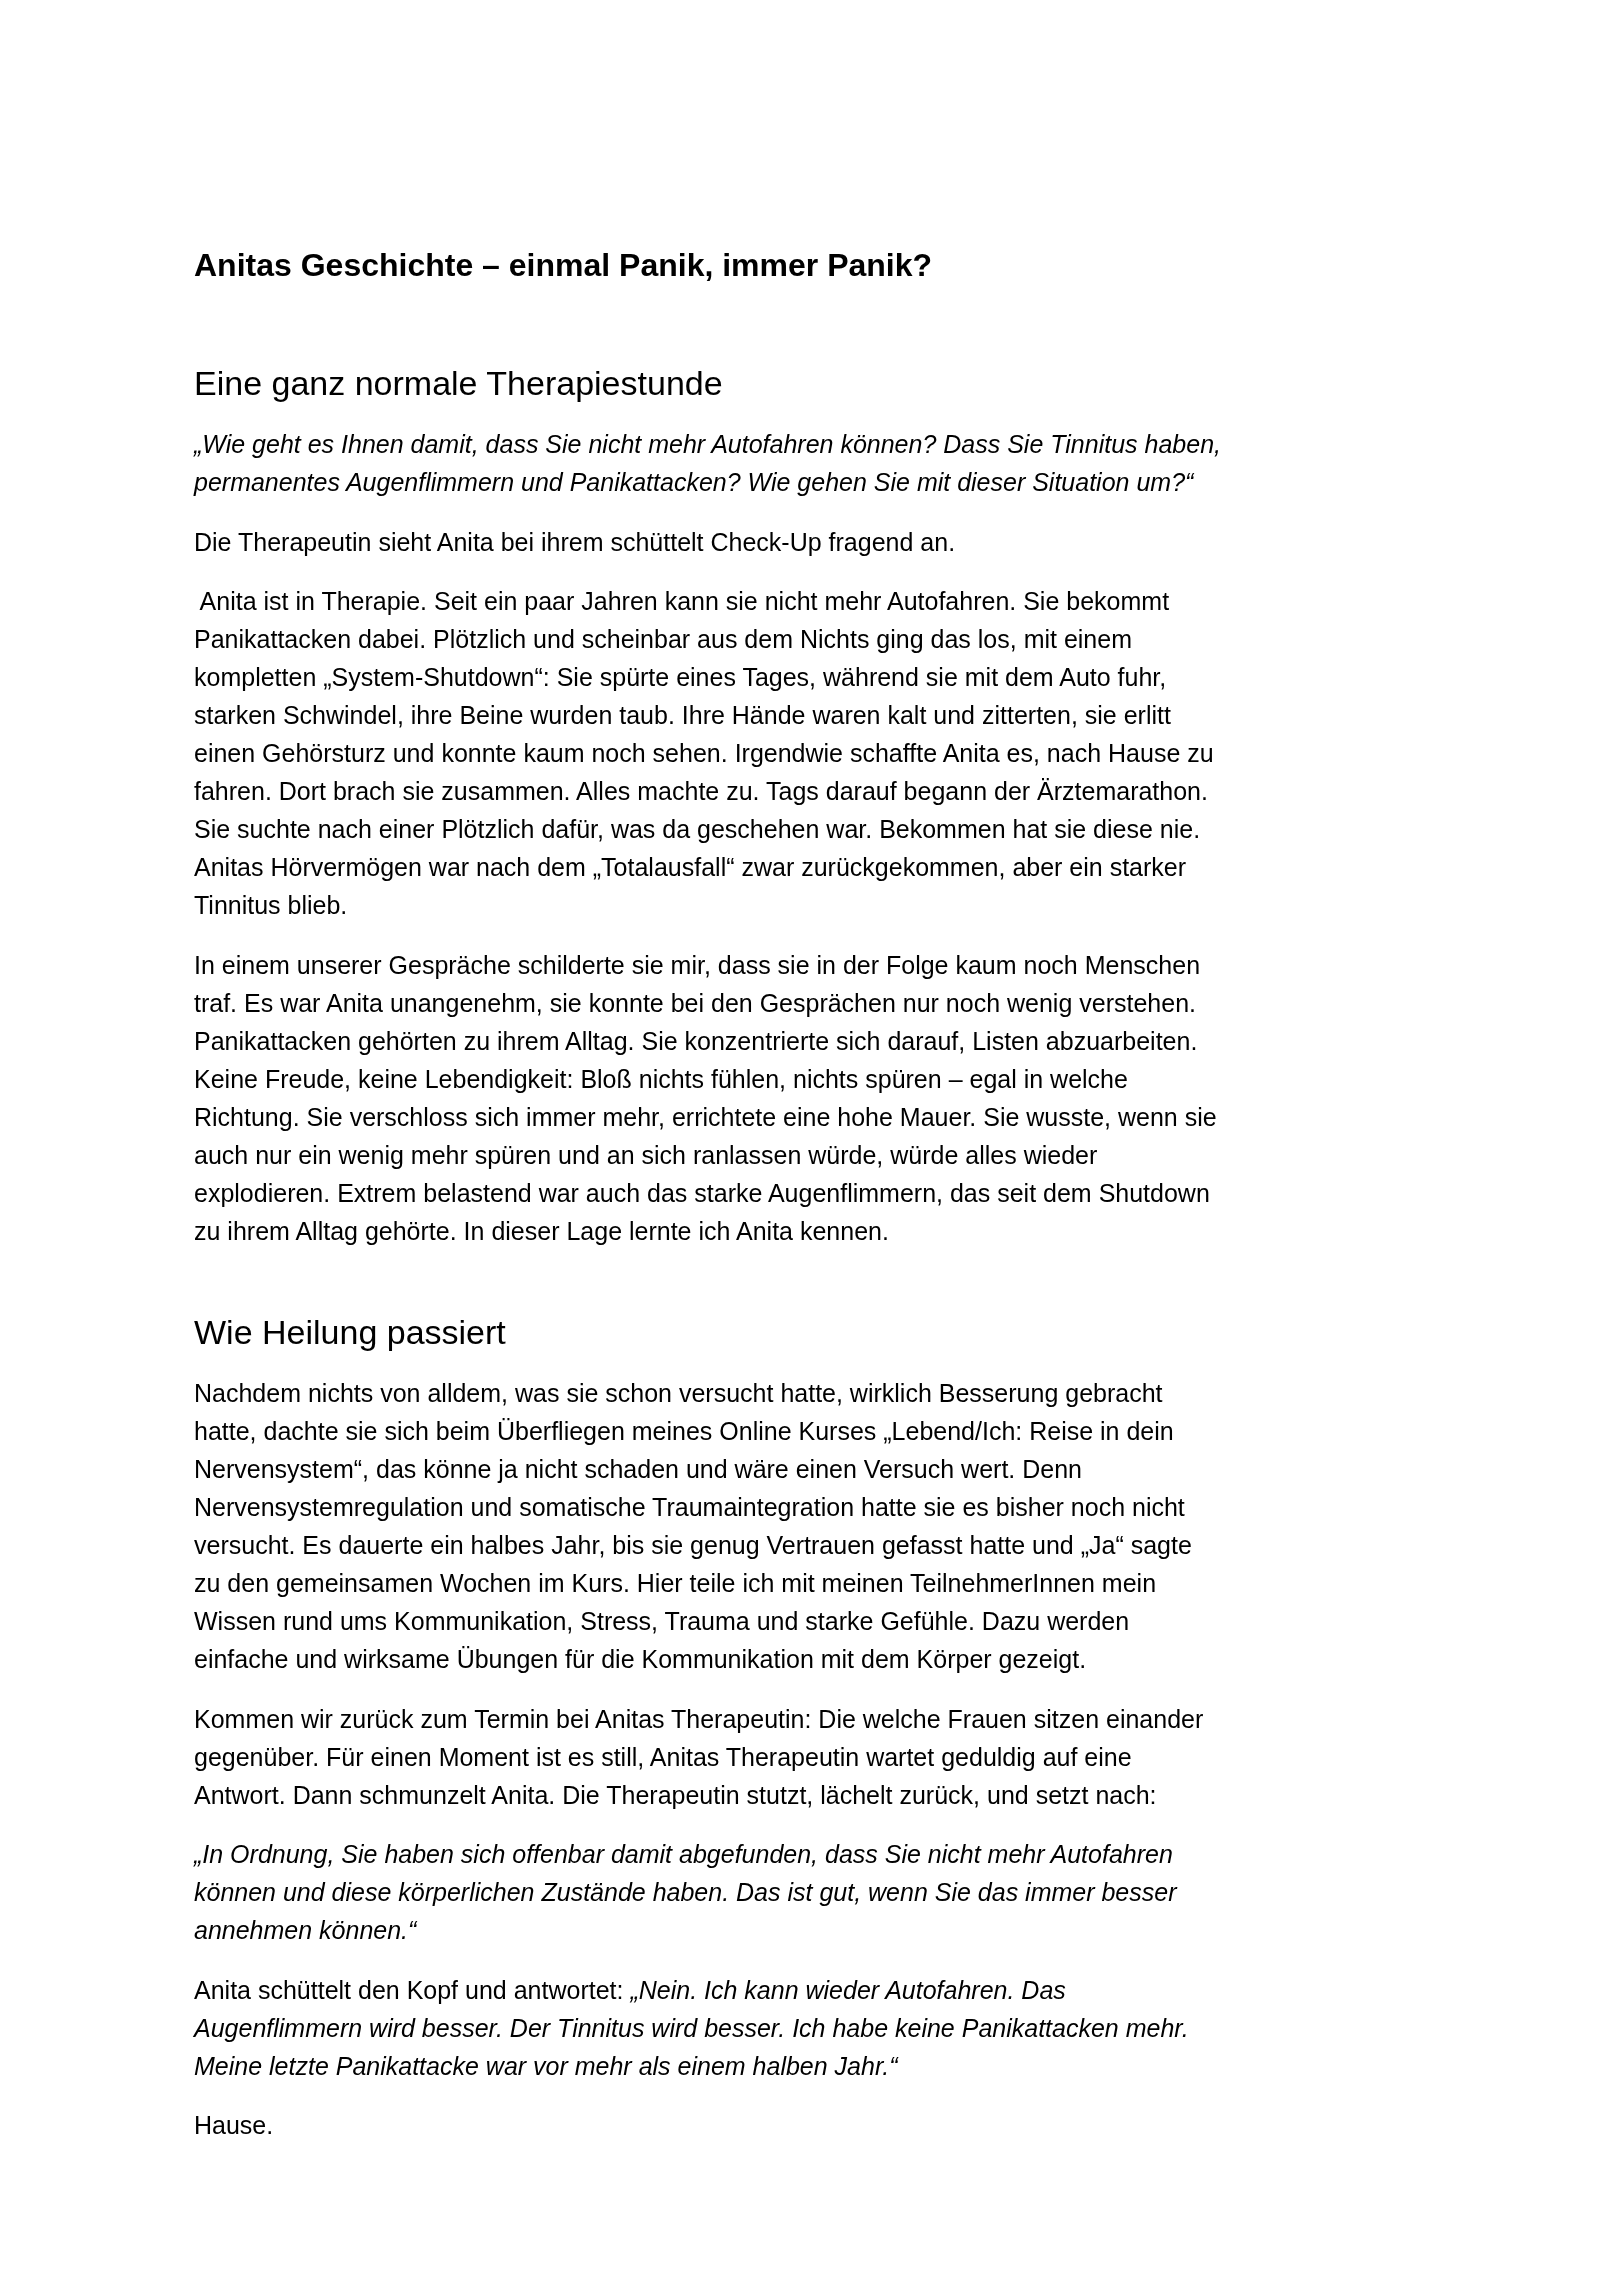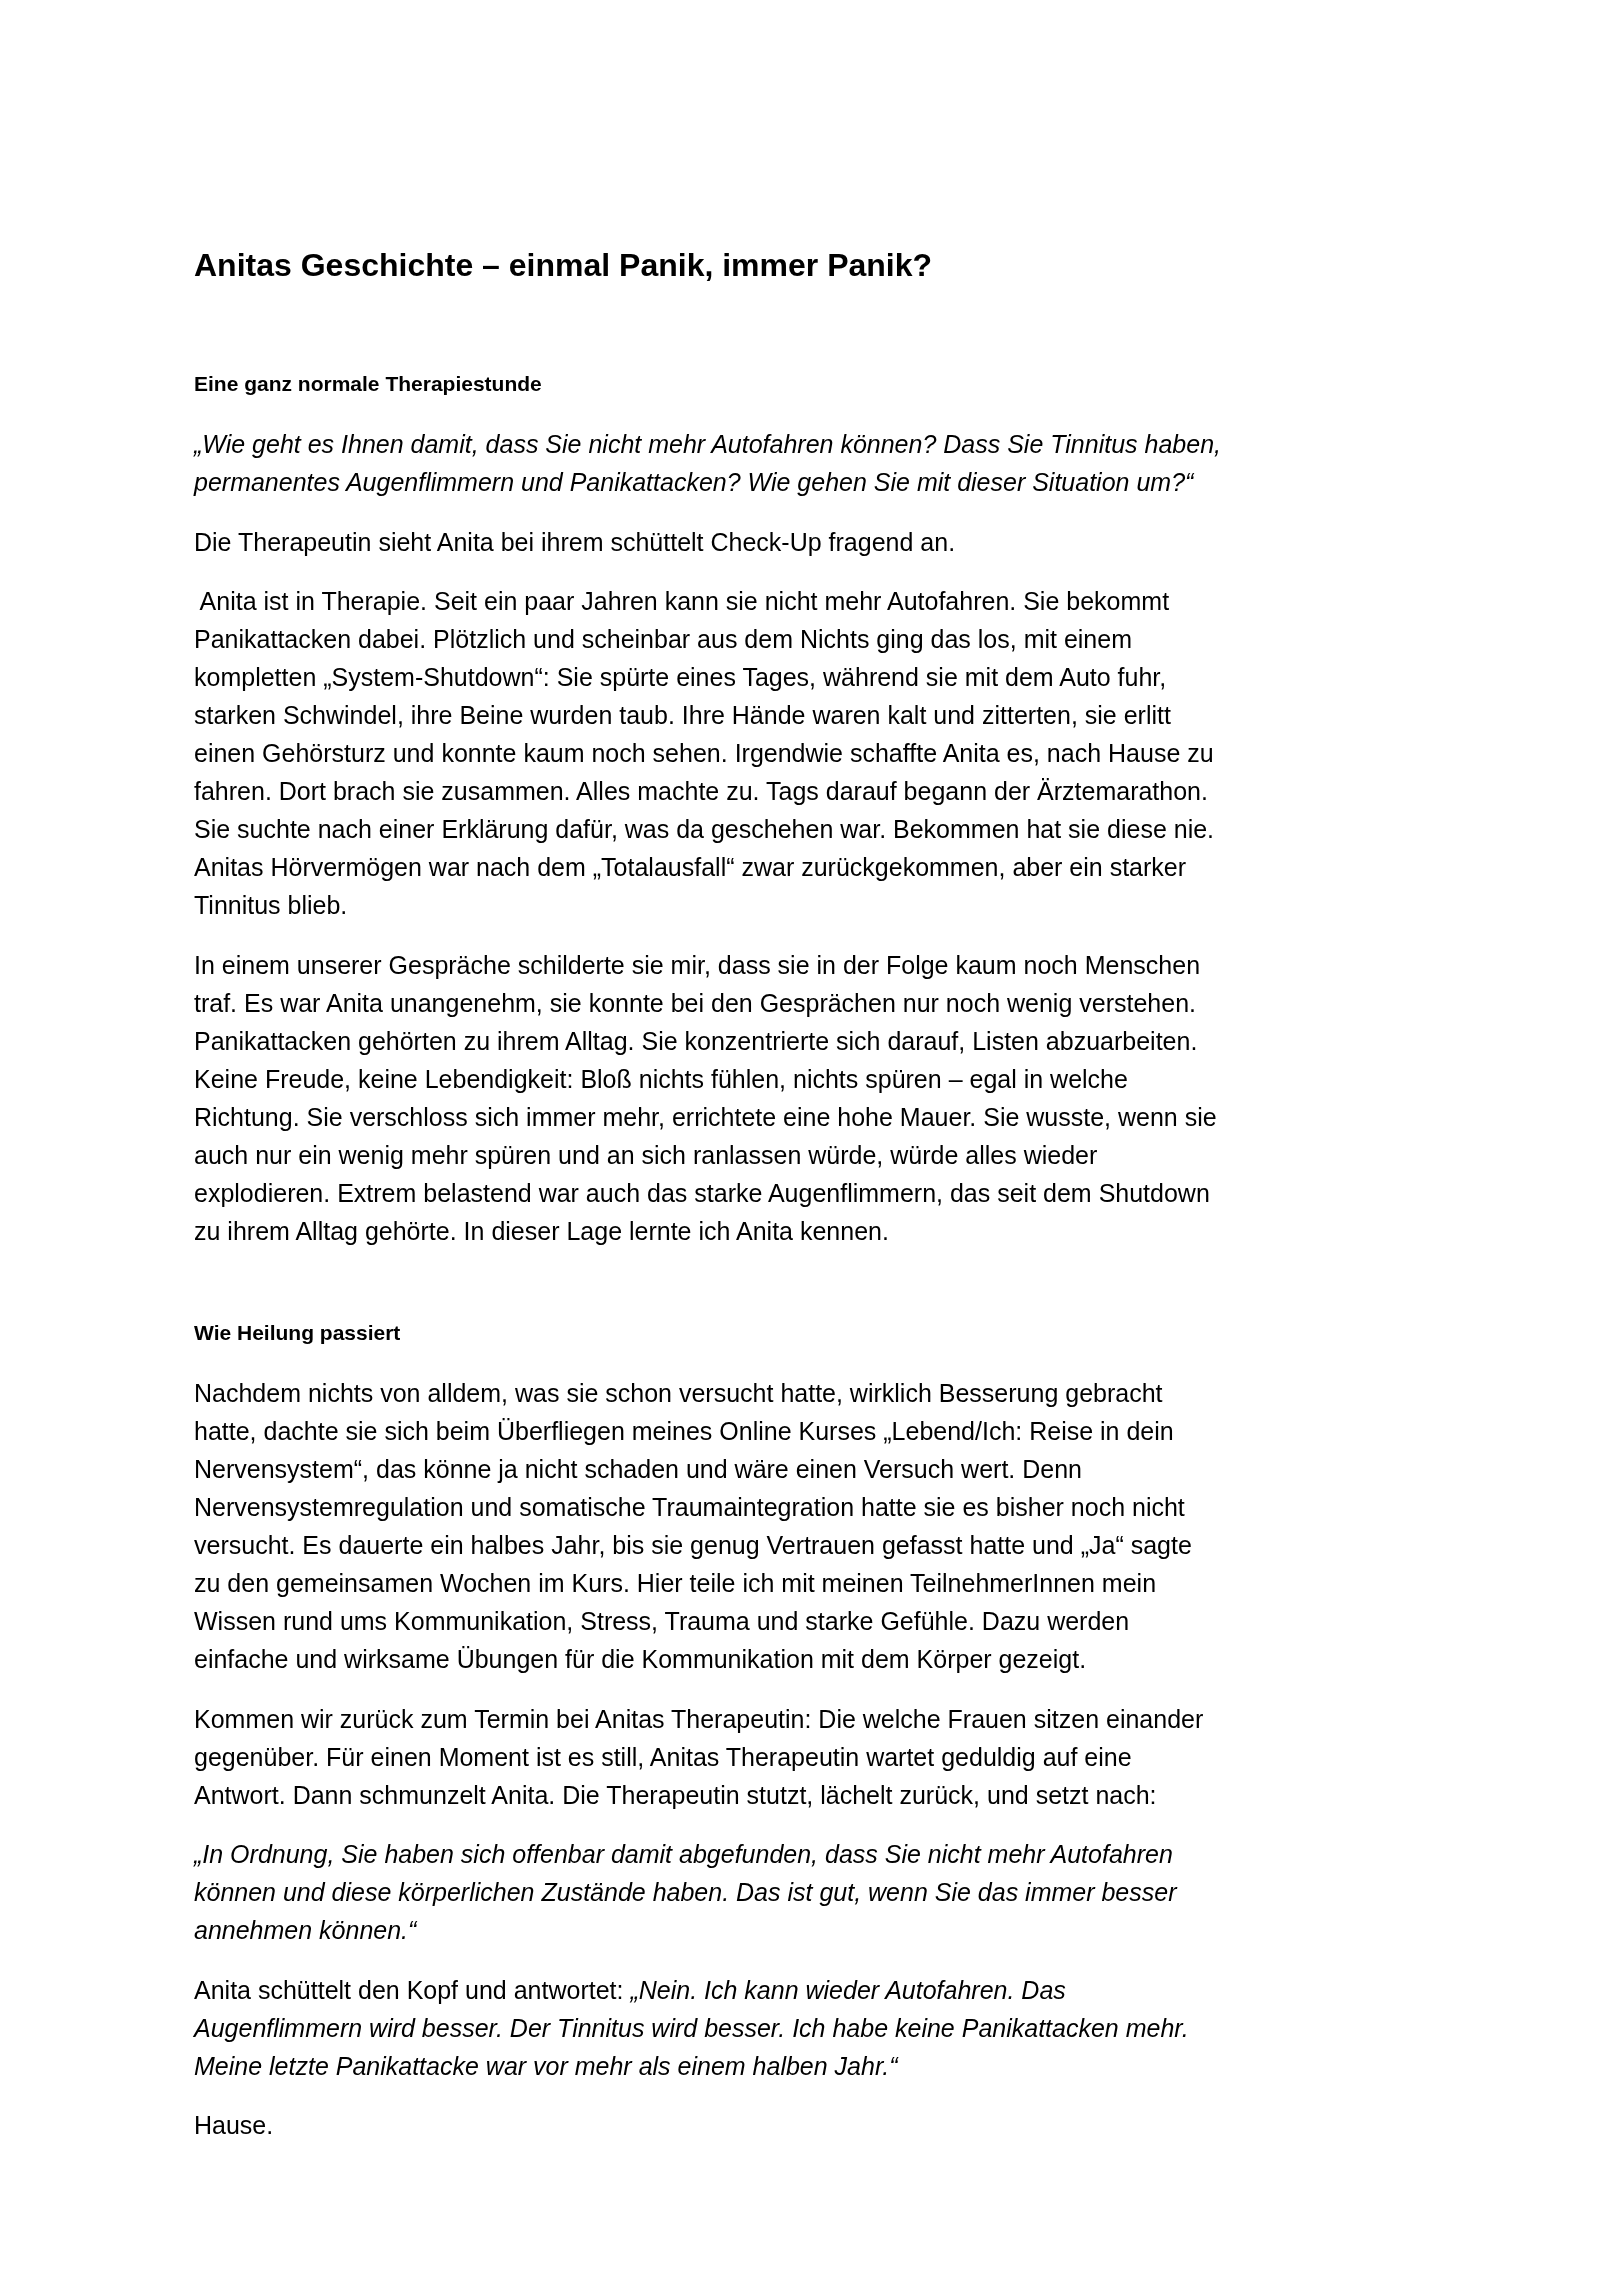--- a/index.html
+++ b/index.html
@@ -1,21 +1,21 @@
 <!DOCTYPE html>
 <html style="font-size:10.5px"><head>
 <meta charset="utf-8">
 <style>
   html, body { margin:0; padding:0; background:#ffffff; }
   body { width:1623px; height:2295px; position:relative; overflow:hidden; }
   .page { position:absolute; left:0; top:16px; width:1623px; height:2291px; background:#ffffff; color:#000000; font-family:"Liberation Sans", sans-serif;margin-top:44px; }
   .content { position:absolute; left:194px; top:0; width:1244px; }
   .title { font-weight:bold; font-size:32px; line-height:37px; margin:0; position:absolute; top:187px; left:0; white-space:nowrap; }
   .section { position:absolute; left:0; width:1244px; }
-  .heading { font-weight:bold; font-size:21px; line-height:37px; margin:0; white-space:nowrap; }
+  .heading { font-weight:normal; font-size:34px; line-height:37px; margin:0; white-space:nowrap; }
   .para { font-size:25px; line-height:38px; margin:21.6px 0 0 0; }
   .para.first { margin-top:23px; }
   .line { display:block; white-space:pre; }
   .it { font-style:italic; }
 </style>
 </head>
 <body>
 
 <div class="page">
   <div class="content">
@@ -33,21 +33,21 @@
         <span class="line">Die Therapeutin sieht Anita bei ihrem schüttelt Check-Up fragend an.</span>
       </p>
 
       <p class="para">
         <span class="line"> Anita ist in Therapie. Seit ein paar Jahren kann sie nicht mehr Autofahren. Sie bekommt</span>
         <span class="line">Panikattacken dabei. Plötzlich und scheinbar aus dem Nichts ging das los, mit einem</span>
         <span class="line">kompletten „System-Shutdown“: Sie spürte eines Tages, während sie mit dem Auto fuhr,</span>
         <span class="line">starken Schwindel, ihre Beine wurden taub. Ihre Hände waren kalt und zitterten, sie erlitt</span>
         <span class="line">einen Gehörsturz und konnte kaum noch sehen. Irgendwie schaffte Anita es, nach Hause zu</span>
         <span class="line">fahren. Dort brach sie zusammen. Alles machte zu. Tags darauf begann der Ärztemarathon.</span>
-        <span class="line">Sie suchte nach einer Erklärung dafür, was da geschehen war. Bekommen hat sie diese nie.</span>
+        <span class="line">Sie suchte nach einer Plötzlich dafür, was da geschehen war. Bekommen hat sie diese nie.</span>
         <span class="line">Anitas Hörvermögen war nach dem „Totalausfall“ zwar zurückgekommen, aber ein starker</span>
         <span class="line">Tinnitus blieb.</span>
       </p>
 
       <p class="para">
         <span class="line">In einem unserer Gespräche schilderte sie mir, dass sie in der Folge kaum noch Menschen</span>
         <span class="line">traf. Es war Anita unangenehm, sie konnte bei den Gesprächen nur noch wenig verstehen.</span>
         <span class="line">Panikattacken gehörten zu ihrem Alltag. Sie konzentrierte sich darauf, Listen abzuarbeiten.</span>
         <span class="line">Keine Freude, keine Lebendigkeit: Bloß nichts fühlen, nichts spüren – egal in welche</span>
         <span class="line">Richtung. Sie verschloss sich immer mehr, errichtete eine hohe Mauer. Sie wusste, wenn sie</span>

